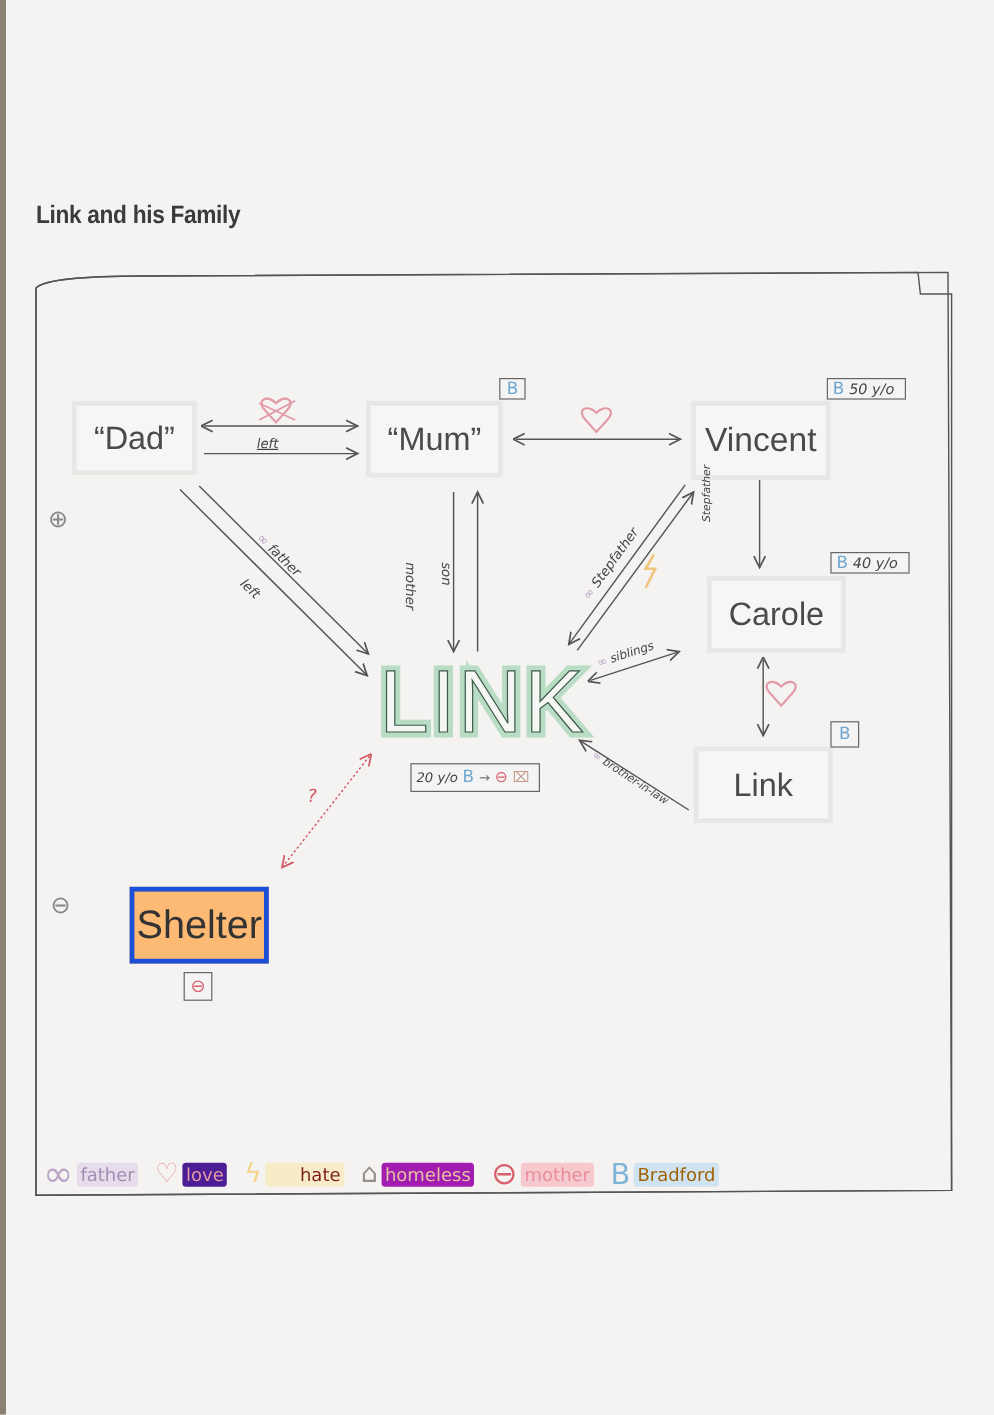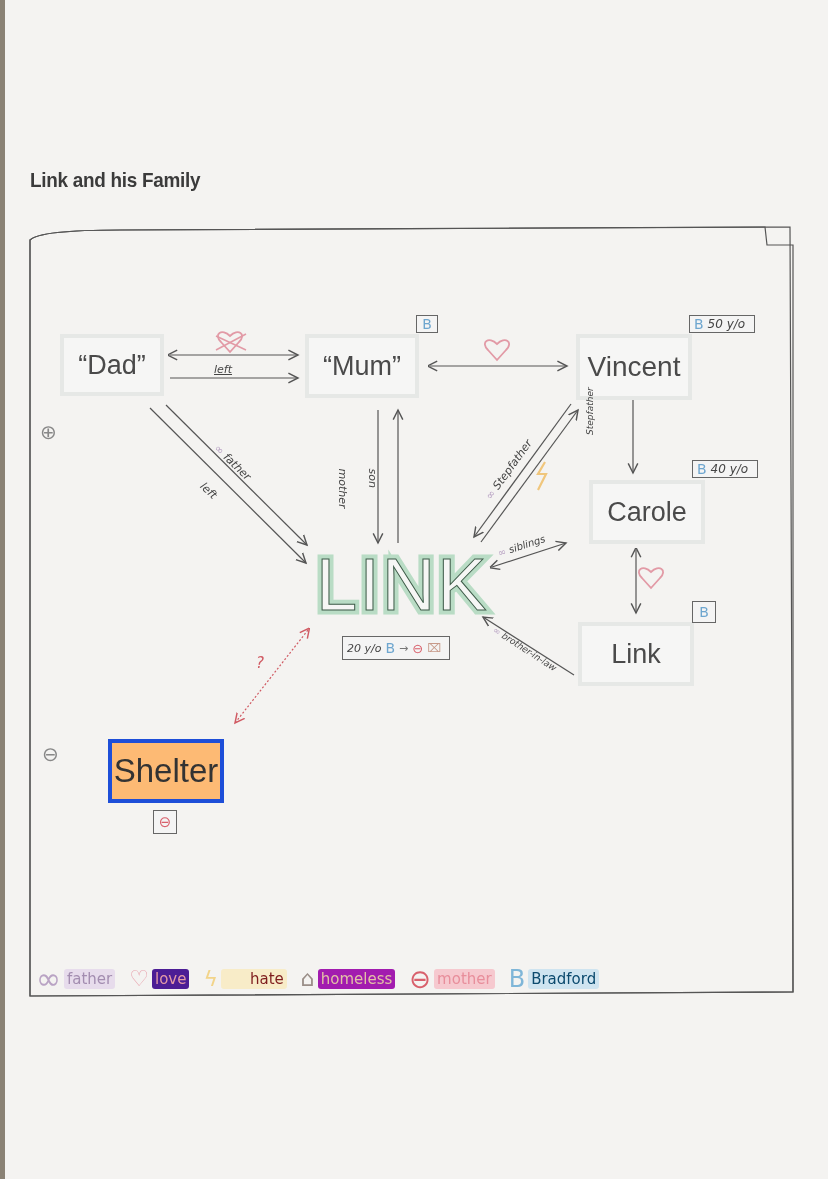--- a/index.html
+++ b/index.html
@@ -184,15 +184,15 @@
   <div class="legend-item">
     <span class="legend-icon" style="color:#9a8e88;">⌂</span>
     <span class="legend-label" style="background:#a21caf;color:#e2c1a6;">homeless</span>
   </div>
   <div class="legend-item">
     <span class="legend-icon" style="color:#d8606c;font-size:26px;">⊖</span>
     <span class="legend-label" style="background:#f6c9cf;color:#e88e9b;">mother</span>
   </div>
   <div class="legend-item">
     <span class="legend-icon" style="color:#7fb6d8;font-size:24px;">B</span>
-    <span class="legend-label" style="background:#cfe4f0;color:#0c4a6e;">Bradford</span>
+    <span class="legend-label" style="background:#cfe4f0;color:#a16207;">Bradford</span>
   </div>
 </div>
 
 </body></html>

